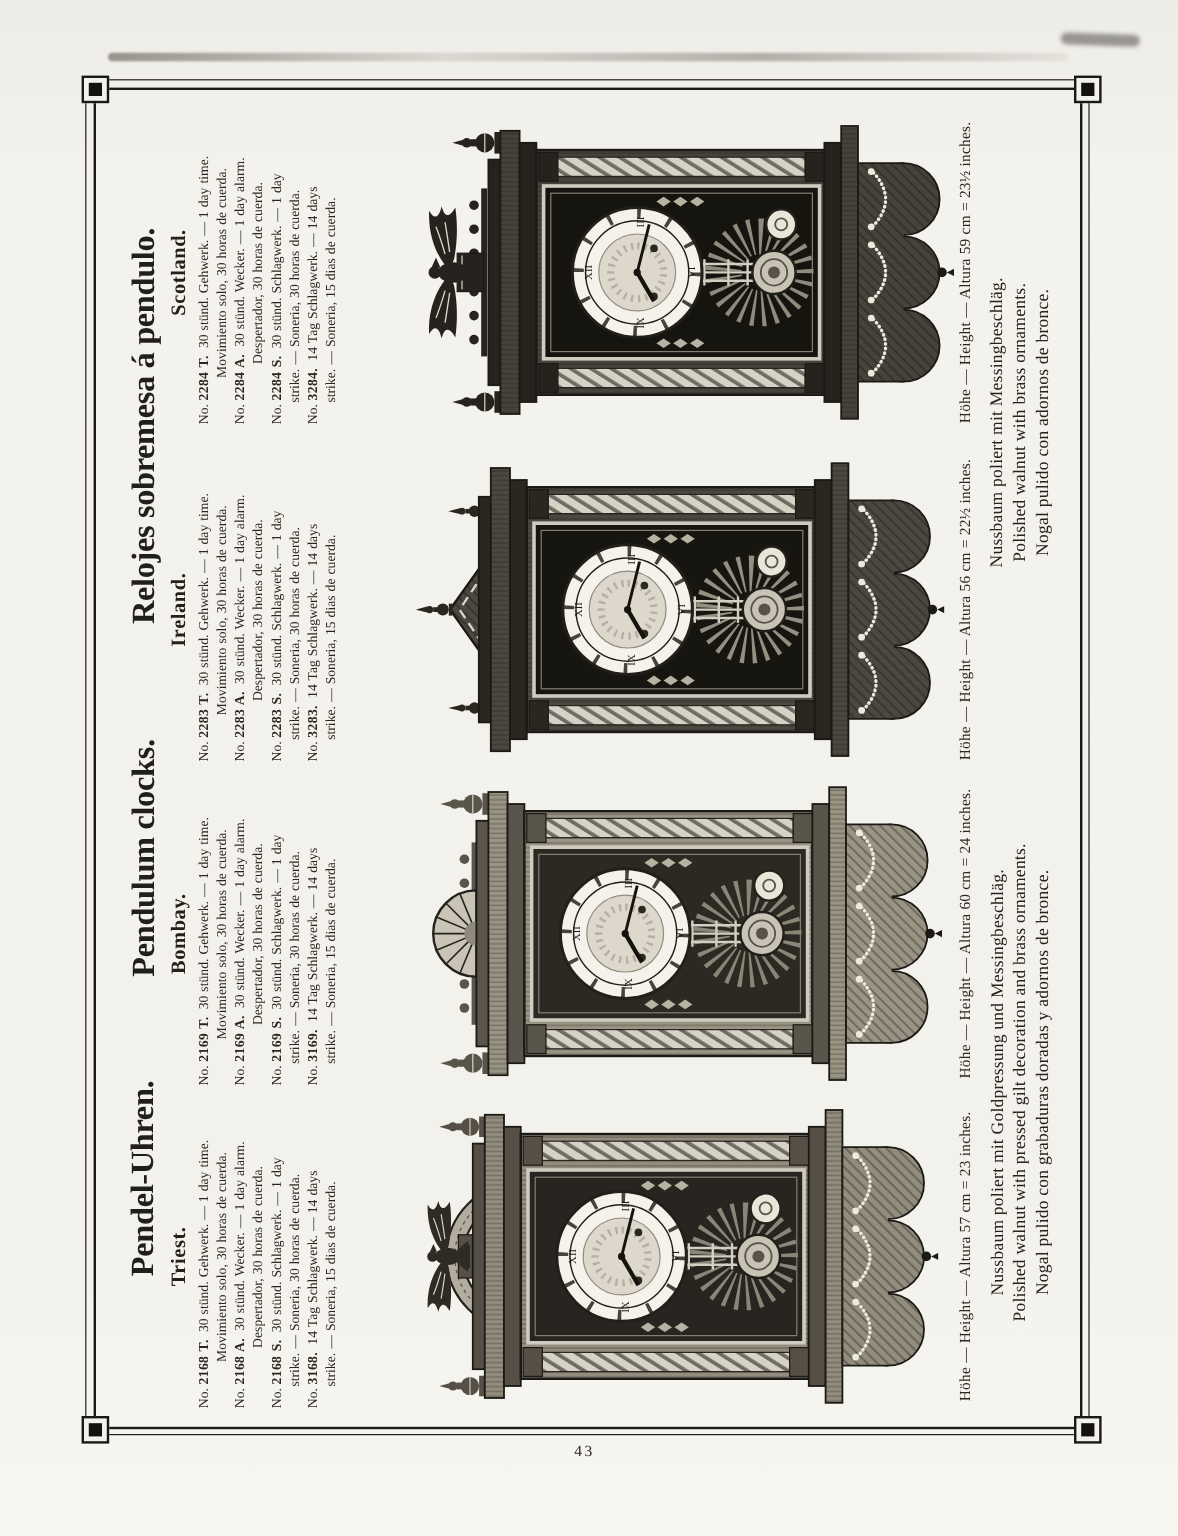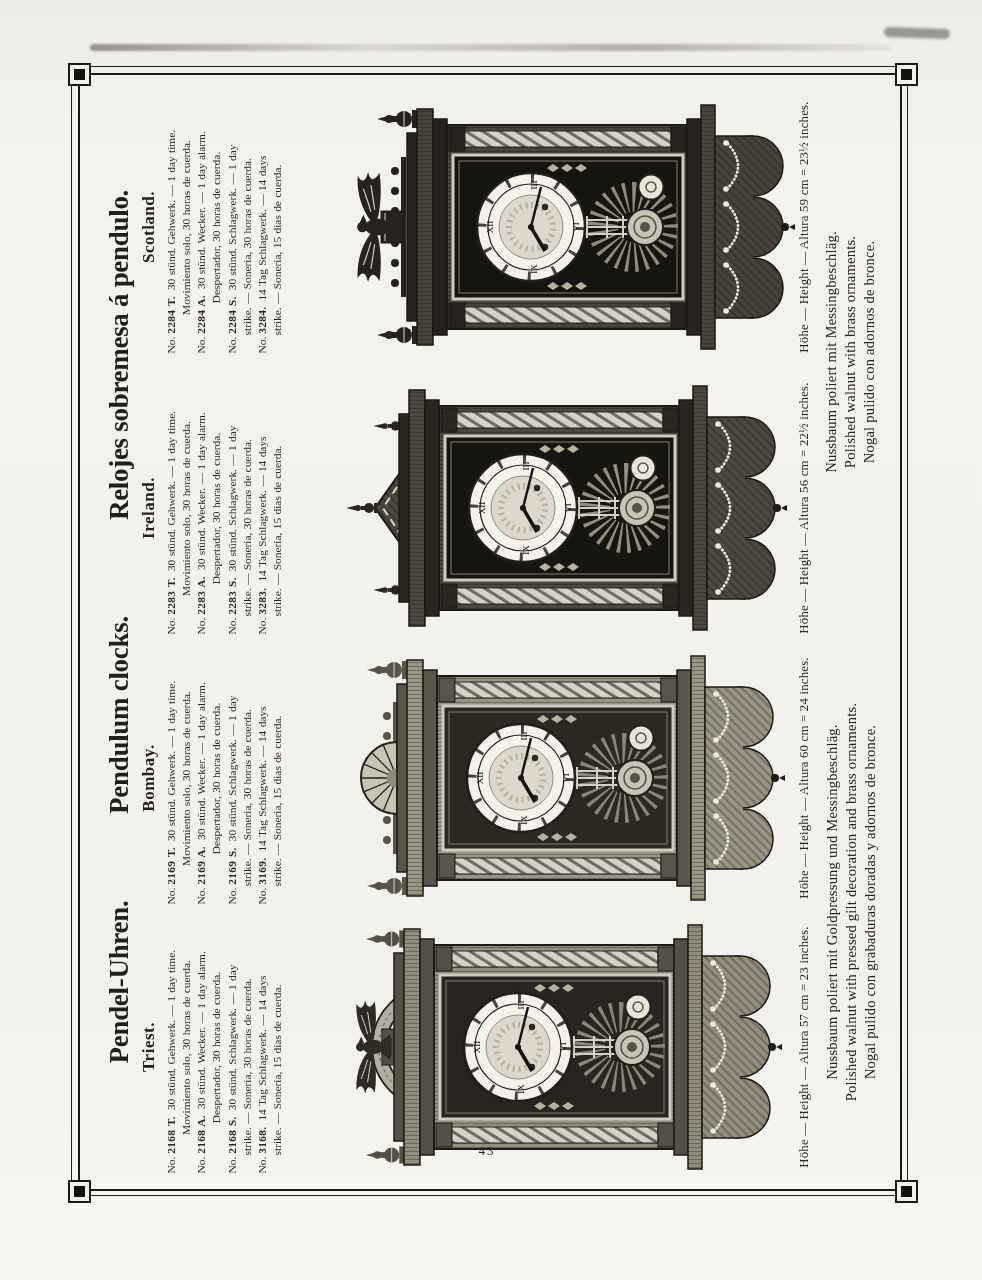--- a/index.html
+++ b/index.html
@@ -27,21 +27,21 @@
   .subtitle{font-size:17px;font-weight:bold;text-align:center;letter-spacing:.5px;color:#24211b;}
   .items{display:flex;flex-direction:column;justify-content:space-between;
          font-size:11.4px;color:#2a2721;}
   .iline{white-space:nowrap;height:15px;line-height:15px;display:flex;align-items:baseline;word-spacing:.5px;}
   .iline.c{justify-content:center;}
   .iline.h{padding-left:18px;}
   .iline .no{margin-right:3px;}
   .iline .num{font-weight:bold;margin-right:6px;letter-spacing:.3px;}
   .hoehe{font-size:12.8px;text-align:center;color:#2a2721;letter-spacing:.2px;}
   .mat{font-size:14.6px;line-height:19px;text-align:center;color:#26231d;letter-spacing:.2px;}
-  .pageno{position:absolute;left:450px;top:1143px;width:74px;text-align:center;
+  .pageno{position:absolute;left:450px;top:1201px;width:74px;text-align:center;
           font-size:13px;letter-spacing:2px;color:#2a2721;}
   
   .clock{position:absolute;width:268px;height:440px;transform:rotate(-90deg);}
   .clock svg{width:100%;height:100%;display:block;}
   .c-scotland{left:441px;top:7px;   --wood:#47433b;--trim:#26231e;--panel:#16140f;--ray:#8f8a7c;--crown:#26231e;}
   .c-ireland {left:433px;top:288px; --wood:#4c4840;--trim:#2a2620;--panel:#17150f;--ray:#948f81;--crown:#2a2620;}
   .c-bombay  {left:431px;top:558px; --wood:#9a9484;--trim:#5a554b;--panel:#2c2922;--ray:#8a8577;--crown:#5a554b;}
   .c-triest  {left:428px;top:827px; --wood:#938d7d;--trim:#554f46;--panel:#282520;--ray:#8a8577;--crown:#2e2b25;}
   .defs-svg{position:absolute;width:0;height:0;}
 </style>

